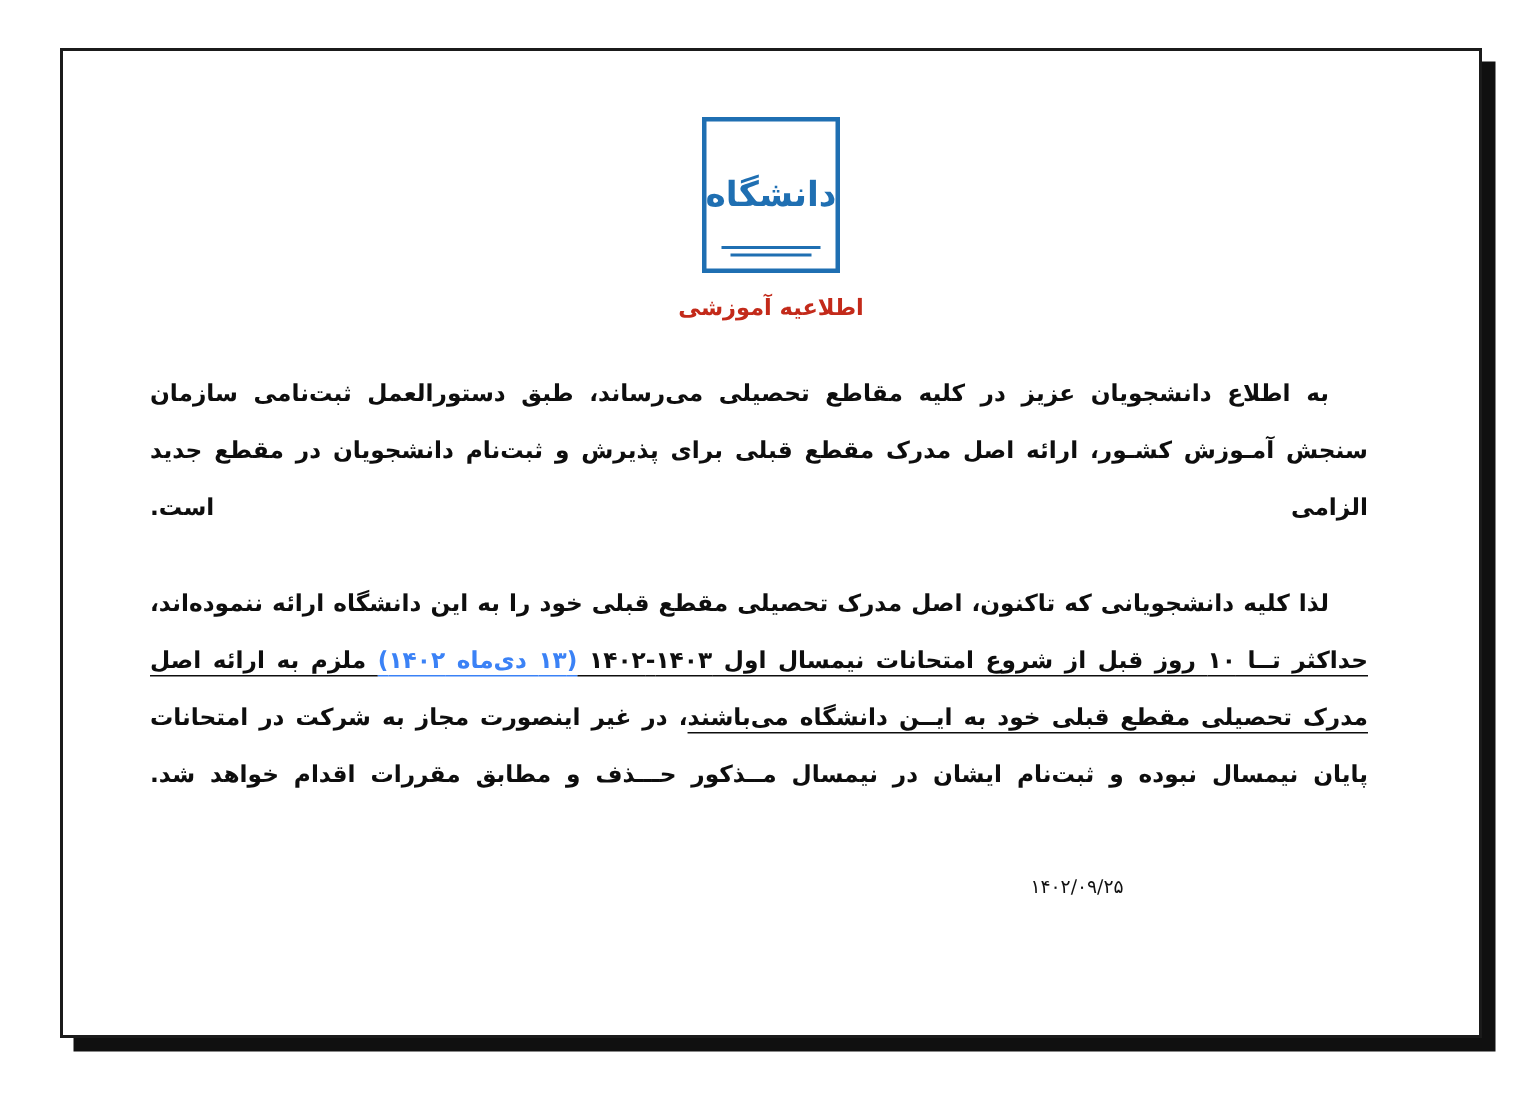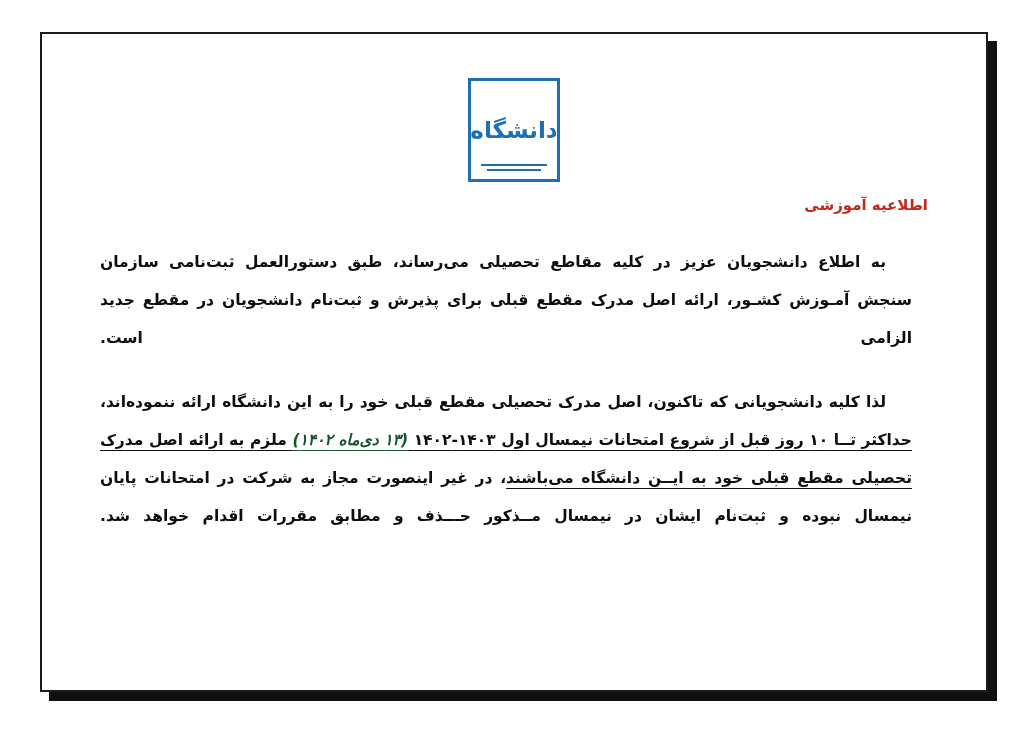--- a/index.html
+++ b/index.html
@@ -83,20 +83,21 @@
     left: 16px;
     right: 16px;
     bottom: 8px;
     height: 2px;
     background: #1f6fb2;
   }
 
   
   .doc-title {
     margin-top: 14px;
+    text-align: center;
     color: #c32a1a;
     font-size: 15px;
     font-weight: bold;
   }
 
   
   .body {
     margin-top: 30px;
     color: #0e0e0e;
     font-size: 15.5px;
@@ -110,22 +111,21 @@
     text-indent: 26px;
   }
   .para.last {
     margin-bottom: 0;
   }
   .u {
     text-decoration: underline;
     text-underline-offset: 5px;
   }
   .red {
-    color: #14532d;
-    font-style: italic;
+    color: #3b82f6;
   }
 
   
   .signature {
     margin-top: 42px;
     text-align: center;
     color: #111111;
     font-size: 12.5px;
     line-height: 2.1;
     font-weight: normal;
@@ -161,17 +161,18 @@
           <span>به اطلاع دانشجویان عزیز در کلیه مقاطع تحصیلی می‌رساند، طبق دستورالعمل ثبت‌نامی سازمان سنجش آمـوزش کشـور، ارائه اصل مدرک مقطع قبلی برای پذیرش و ثبت‌نام دانشجویان در مقطع جدید الزامی است.</span>
         </p>
 
         <p class="para last">
           <span>لذا کلیه دانشجویانی که تاکنون، اصل مدرک تحصیلی مقطع قبلی خود را به این دانشگاه ارائه ننموده‌اند، </span><span class="u">حداکثر تــا ۱۰ روز قبل از شروع امتحانات نیمسال اول ۱۴۰۳-۱۴۰۲ </span><span class="u red">(۱۳ دی‌ماه ۱۴۰۲)</span><span class="u"> ملزم به ارائه اصل مدرک تحصیلی مقطع قبلی خود به ایــن دانشگاه می‌باشند</span><span>، در غیر اینصورت مجاز به شرکت در امتحانات پایان نیمسال نبوده و ثبت‌نام ایشان در نیمسال مــذکور حـــذف و مطابق مقررات اقدام خواهد شد.</span>
         </p>
 
       </div>
 
       <div class="signature">
+        <div class="sig-line2">۱۴۰۲/۰۹/۲۵</div>
       </div>
 
     </div>
   </div>
 </div>
 
 </body></html>

